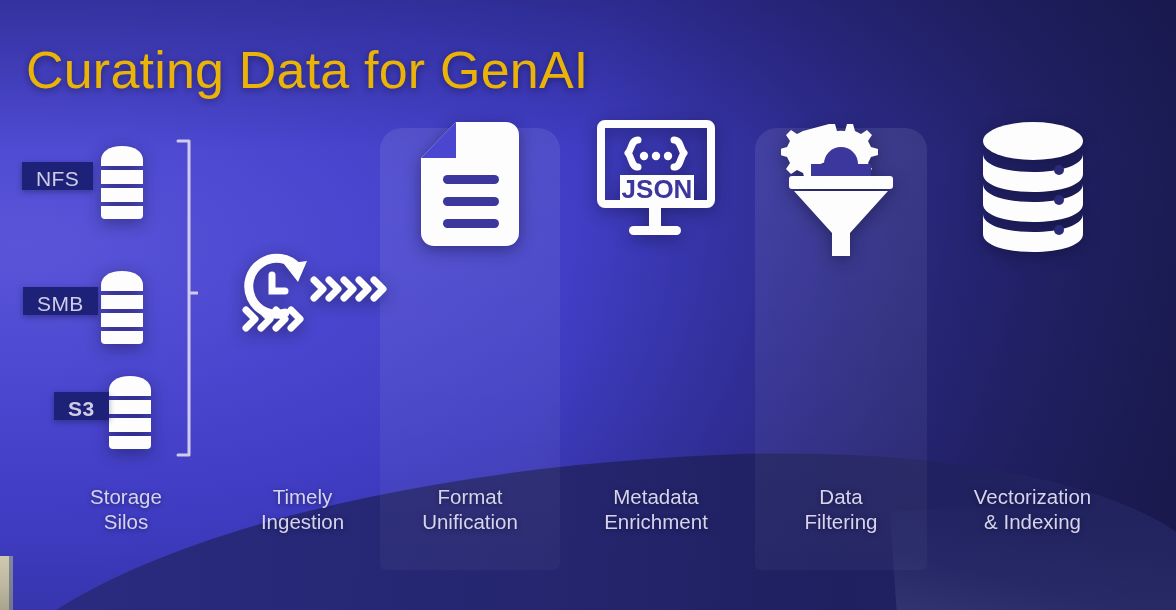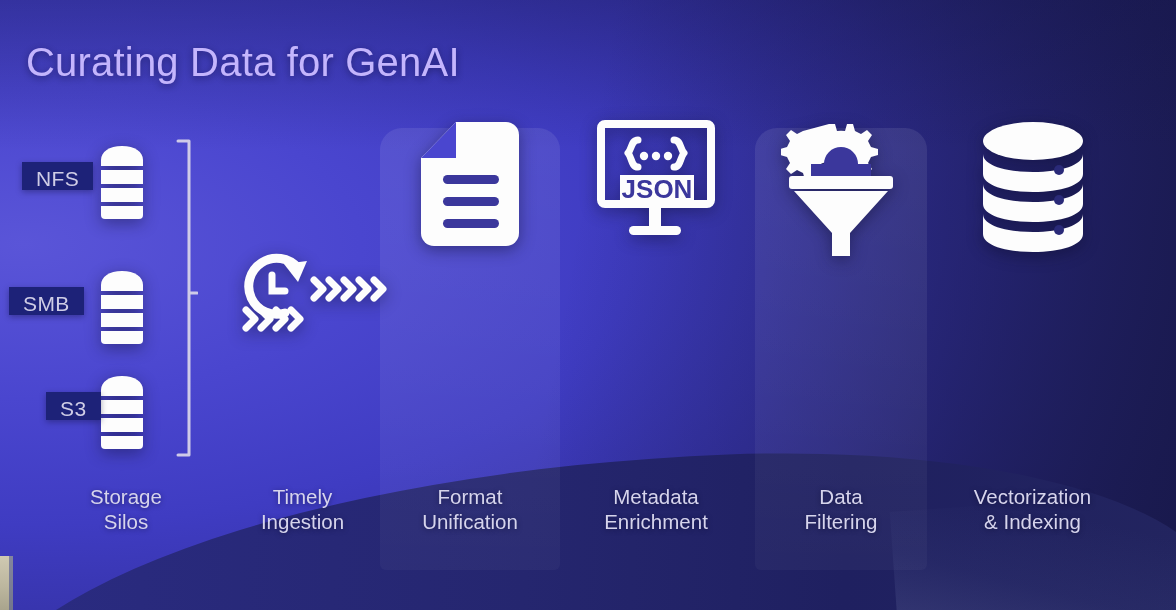--- a/index.html
+++ b/index.html
@@ -50,22 +50,22 @@
     background: linear-gradient(180deg, #cfc9b2 0%, #bdb79f 55%, #a9a48d 100%);
   }
   .edge-strip-inner {
     position: absolute; left: 9px; top: 556px; width: 4px; height: 54px;
     background: rgba(70,78,140,0.55);
   }
 
   
   .title {
     position: absolute; left: 26px; top: 40px;
-    font-size: 40px; font-weight: 400; letter-spacing: 0.2px;
-    color: #c4b5fd;
+    font-size: 52px; font-weight: 400; letter-spacing: 0.2px;
+    color: #eab308;
     text-shadow: 0 2px 7px rgba(10,10,40,0.45);
     white-space: nowrap;
   }
 
   
   .panel {
     position: absolute; top: 128px; height: 442px;
     background: linear-gradient(180deg, rgba(255,255,255,0.085) 0%, rgba(255,255,255,0.055) 60%, rgba(255,255,255,0.03) 100%);
     border-radius: 22px 22px 6px 6px;
   }
@@ -153,26 +153,26 @@
       </div>
     </div>
 
     <div class="silo-row" style="left:0px; top:145px; width:160px; height:90px;">
       <svg class="cyl icon-svg" style="left:90px; top:5px;" viewBox="0 0 48 76">
         <path fill="#fdfdfd" d="M24 1 C11 1 3 7 3 15 v6 h42 v-6 C45 7 37 1 24 1 Z"></path>
         <path fill="#fdfdfd" d="M3 25 h42 v14 H3 Z"></path>
         <path fill="#fdfdfd" d="M3 43 h42 v14 H3 Z"></path>
         <path fill="#fdfdfd" d="M3 61 h42 v9 a4 4 0 0 1-4 4 H7 a4 4 0 0 1-4-4 Z"></path>
       </svg>
-      <div class="silo-badge" style="left:1px; top:22px;">
+      <div class="silo-badge" style="left:15px; top:22px;">
         <span>SMB</span>
       </div>
     </div>
 
-    <div class="silo-row" style="left:0px; top:250px; width:160px; height:90px;">
+    <div class="silo-row" style="left:8px; top:250px; width:160px; height:90px;font-weight:bold;">
       <svg class="cyl icon-svg" style="left:90px; top:5px;" viewBox="0 0 48 76">
         <path fill="#fdfdfd" d="M24 1 C11 1 3 7 3 15 v6 h42 v-6 C45 7 37 1 24 1 Z"></path>
         <path fill="#fdfdfd" d="M3 25 h42 v14 H3 Z"></path>
         <path fill="#fdfdfd" d="M3 43 h42 v14 H3 Z"></path>
         <path fill="#fdfdfd" d="M3 61 h42 v9 a4 4 0 0 1-4 4 H7 a4 4 0 0 1-4-4 Z"></path>
       </svg>
       <div class="silo-badge" style="left:38px; top:22px;">
         <span>S3</span>
       </div>
     </div>

